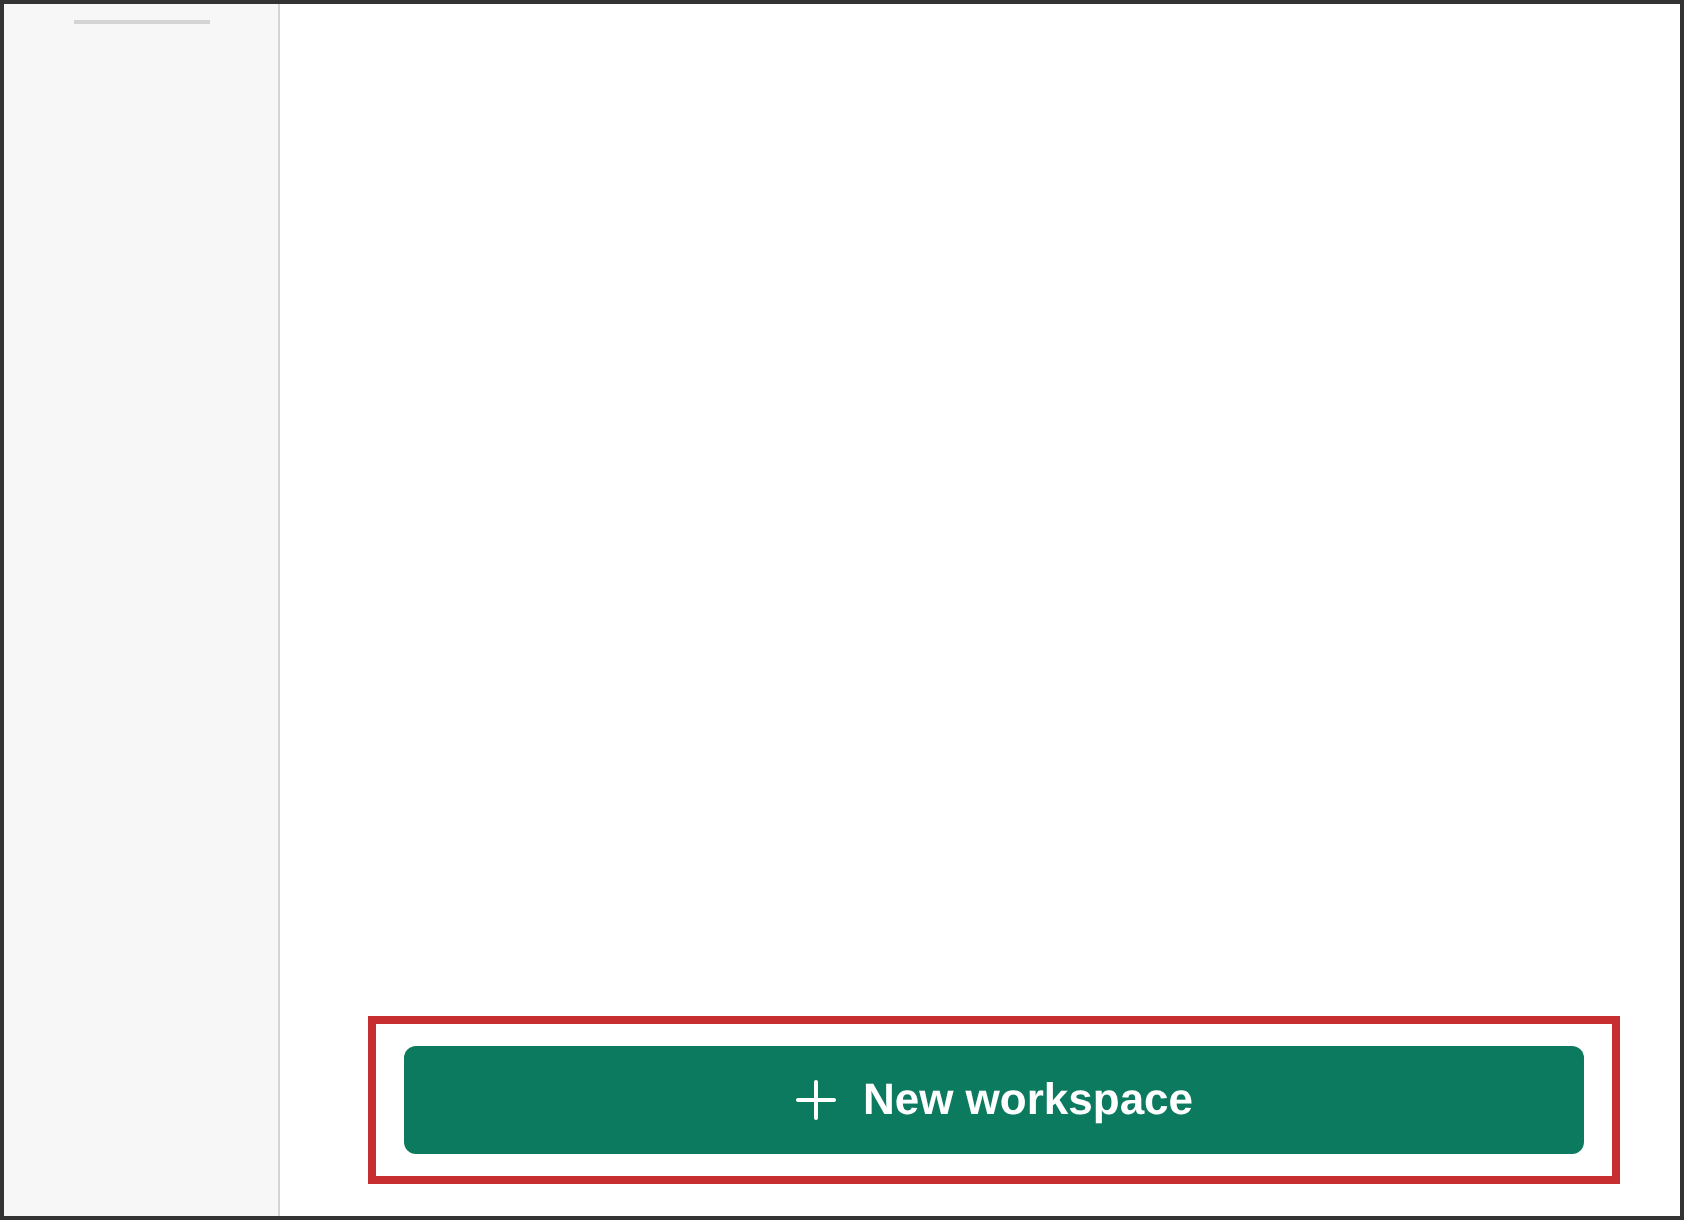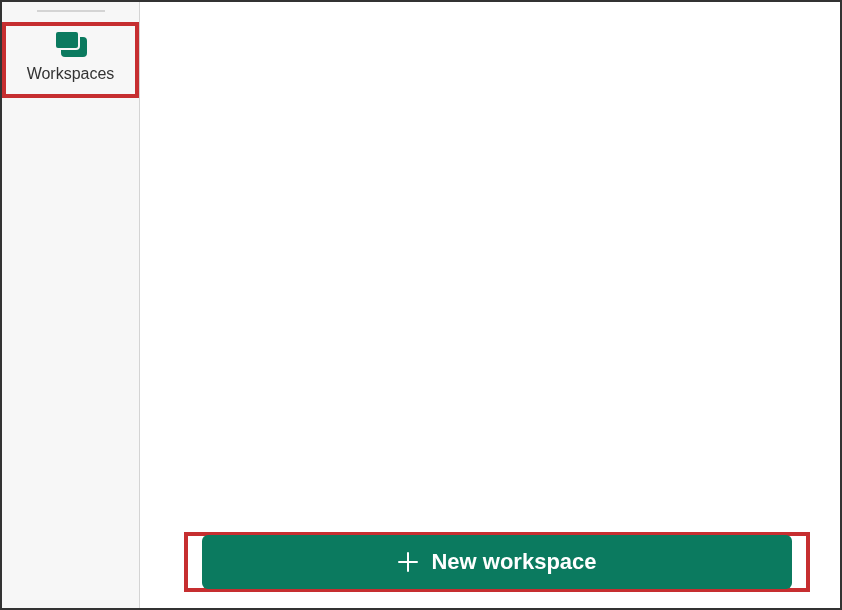--- a/index.html
+++ b/index.html
@@ -105,21 +105,21 @@
       top: 0;
       right: 0;
       bottom: 0;
       background: #ffffff;
     }
     .highlight-box-bottom {
       position: absolute;
       left: 182px;
       bottom: 16px;
       width: 626px;
-      height: 60px;
+      height: 84px;
       border: 4px solid #c62e30;
       display: flex;
       align-items: center;
       justify-content: center;
       padding: 14px;
     }
     .new-workspace-btn {
       width: 100%;
       height: 54px;
       background: #0b7a5f;
@@ -138,29 +138,20 @@
       width: 22px;
       height: 22px;
     }
   </style>
 </head>
 <body>
 
 <div class="sidebar">
   <div class="sidebar-divider"></div>
 
-  <div class="nav-item nav-item-workspaces">
-    <div class="nav-icon-wrapper">
-      <div class="workspaces-icon">
-        <div class="workspaces-icon-back"></div>
-        <div class="workspaces-icon-front"></div>
-      </div>
-    </div>
-    <div class="nav-label">Workspaces</div>
-  </div>
 
 </div>
 
 <div class="main-area"></div>
 
 <div class="highlight-box-bottom">
   <button class="new-workspace-btn">
     <svg class="plus-icon-svg" viewBox="0 0 22 22">
       <line x1="11" y1="2" x2="11" y2="20" stroke="#ffffff" stroke-width="2" stroke-linecap="round"></line>
       <line x1="2" y1="11" x2="20" y2="11" stroke="#ffffff" stroke-width="2" stroke-linecap="round"></line>

